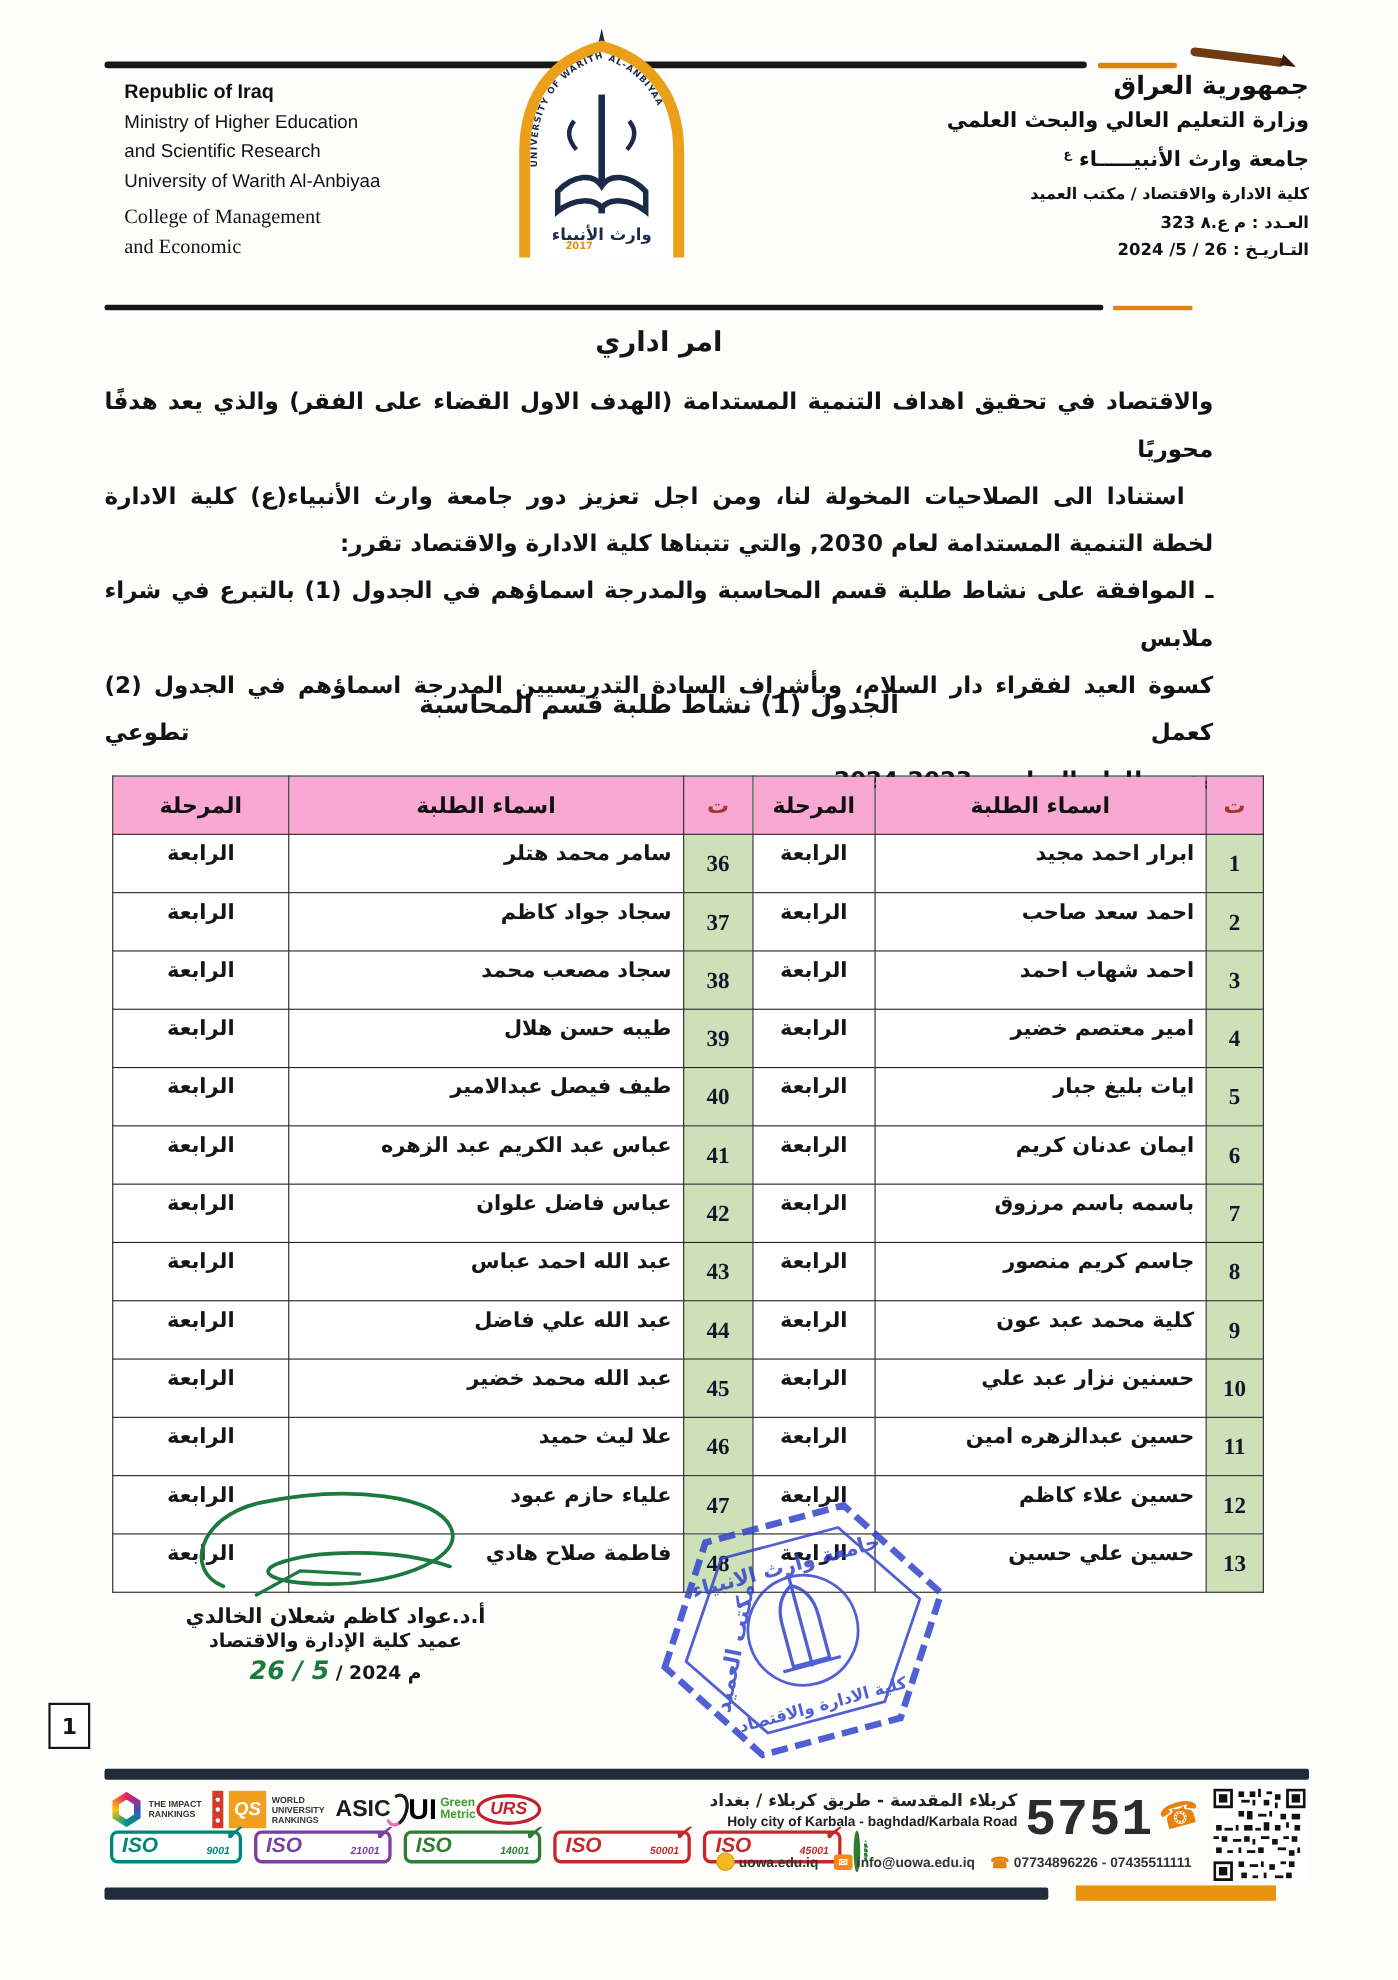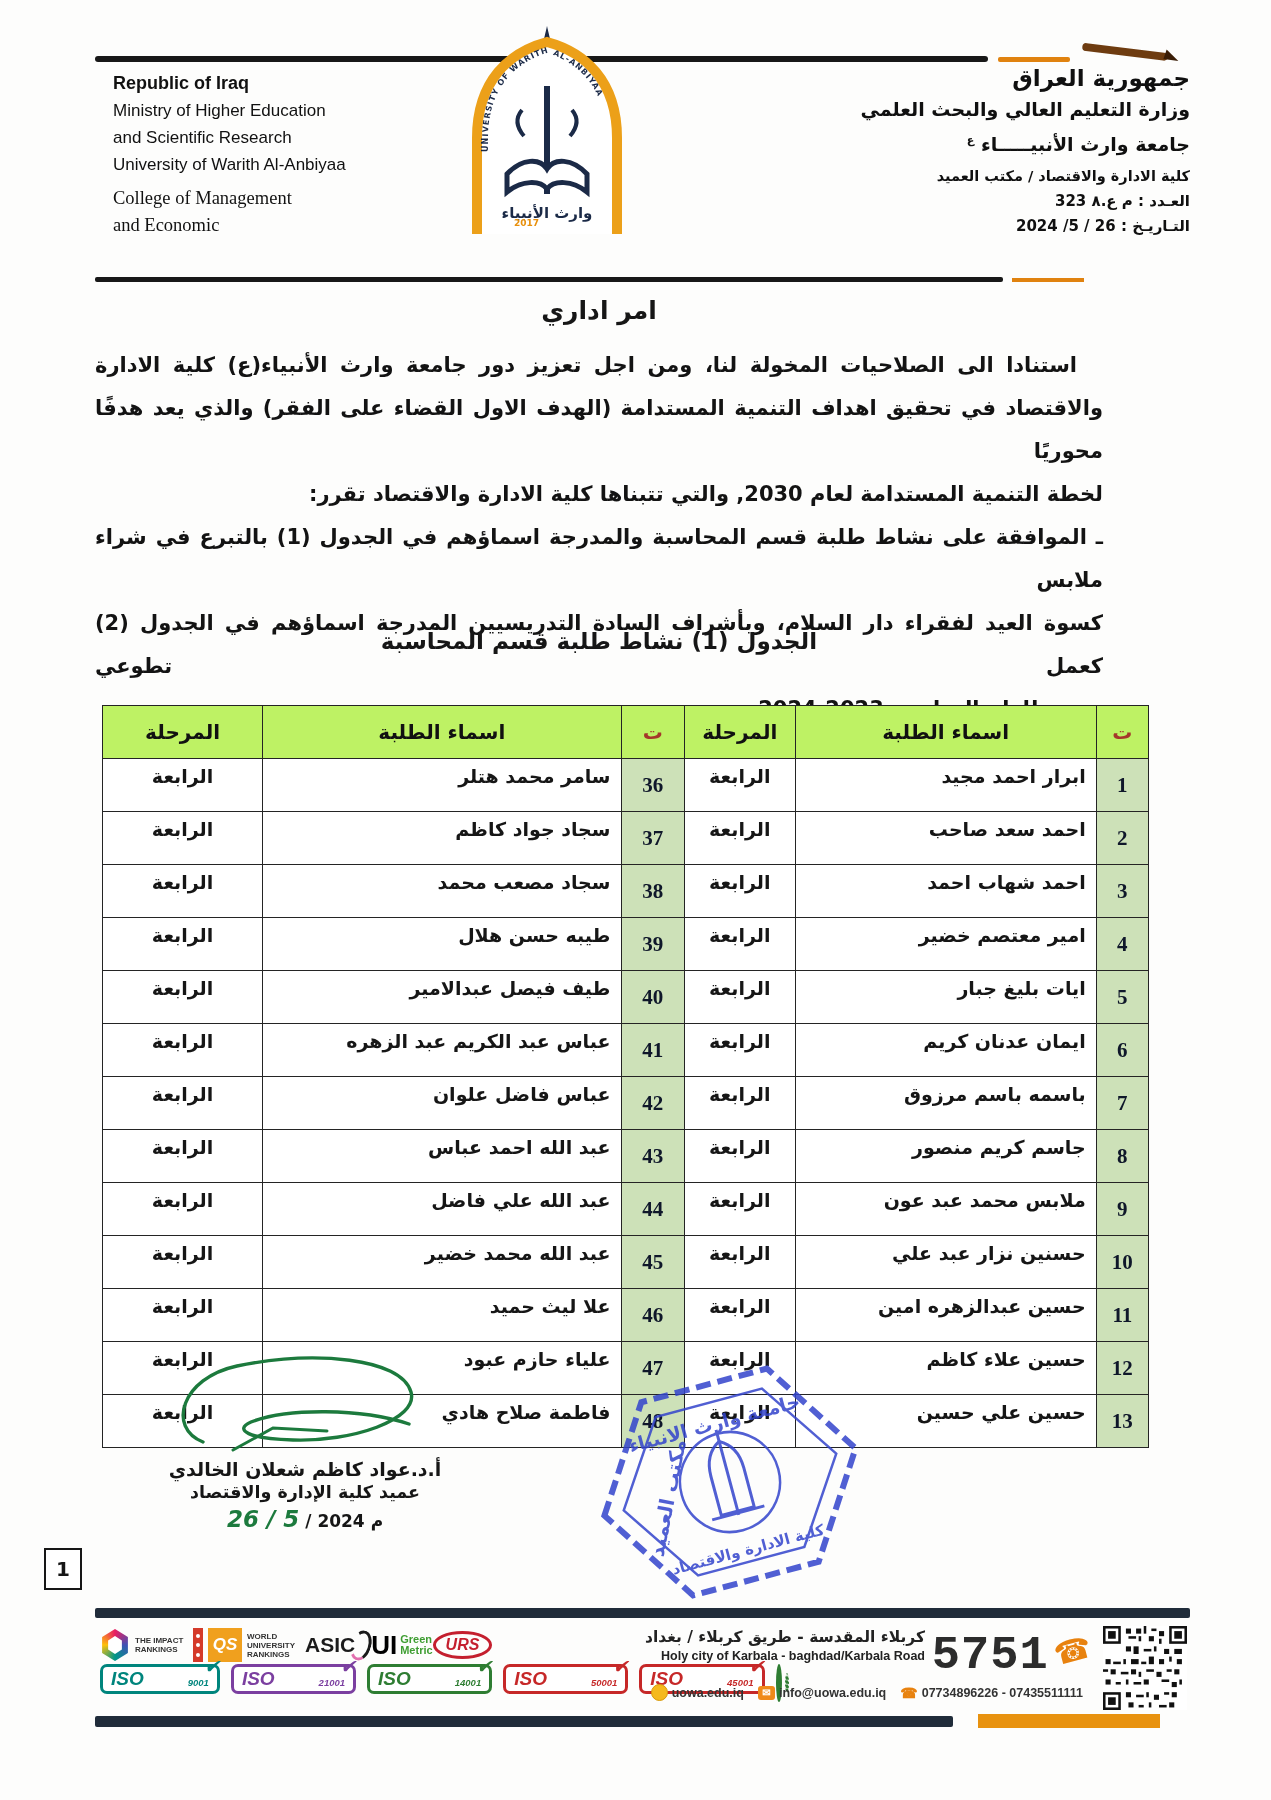--- a/index.html
+++ b/index.html
@@ -33,21 +33,21 @@
   .order-title{left:95px;top:296px;width:1008px;text-align:center;font-size:25px;font-weight:bold;}
   .order-body{left:95px;top:344px;width:1008px;direction:rtl;font-size:21px;font-weight:bold;color:#131313;}
   .order-body .ln{line-height:43px;text-align:right;white-space:nowrap;}
   .order-body .jl{text-align:justify;text-align-last:justify;white-space:normal;}
   .order-body .ind{padding-right:26px;}
 
   
   .tbl-title{left:95px;top:628px;width:1008px;text-align:center;font-size:23px;font-weight:bold;}
   .stu-table{left:102px;top:705px;border-collapse:collapse;table-layout:fixed;width:1047px;}
   .stu-table th,.stu-table td{border:1.8px solid #242424;overflow:hidden;}
-  .stu-table th{height:50px;background:#bef264;font-size:20px;font-weight:bold;color:#111;}
+  .stu-table th{height:50px;background:#f9a8d4;font-size:20px;font-weight:bold;color:#111;}
   .stu-table th.th-no{color:#a5372a;}
   .stu-table td{height:45px;background:#fff;}
   .stu-table td.cell-no{background:#cde1b8;color:#0f172a;text-align:center;
         font-family:"Liberation Serif",serif;font-size:21px;font-weight:bold;}
   .stu-table td.cell-name{font-size:19px;font-weight:bold;text-align:right;padding:0 10px 0 4px;vertical-align:top;padding-top:6px;}
   .stu-table td.cell-stage{font-size:19px;font-weight:bold;text-align:center;vertical-align:top;padding-top:6px;}
 
   
   .sig{left:140px;top:1352px;width:330px;text-align:center;}
   .sig-name{font-size:19px;font-weight:bold;margin-top:-6px;}
@@ -161,22 +161,22 @@
     <div class="a4">كلية الادارة والاقتصاد / مكتب العميد</div>
     <div class="a5">العـدد : م ع.٨ 323</div>
     <div class="a5">التـاريـخ : 26 / 5/ 2024</div>
   </div>
 
   <div class="abs bar-mid"></div>
   <div class="abs bar-mid-orange"></div>
 
   <div class="abs order-title">امر اداري</div>
   <div class="abs order-body">
+    <div class="ln jl">والاقتصاد في تحقيق اهداف التنمية المستدامة (الهدف الاول القضاء على الفقر) والذي يعد هدفًا محوريًا</div>
     <div class="ln jl ind">استنادا الى الصلاحيات المخولة لنا، ومن اجل تعزيز دور جامعة وارث الأنبياء(ع) كلية الادارة</div>
-    <div class="ln jl">والاقتصاد في تحقيق اهداف التنمية المستدامة (الهدف الاول القضاء على الفقر) والذي يعد هدفًا محوريًا</div>
     <div class="ln">لخطة التنمية المستدامة لعام 2030, والتي تتبناها كلية الادارة والاقتصاد تقرر:</div>
     <div class="ln jl">ـ الموافقة على نشاط طلبة قسم المحاسبة والمدرجة اسماؤهم في الجدول (1) بالتبرع في شراء ملابس</div>
     <div class="ln jl">كسوة العيد لفقراء دار السلام، وبأشراف السادة التدريسيين المدرجة اسماؤهم في الجدول (2) كعمل تطوعي</div>
     <div class="ln">متميز للعام الدراسي 2023-2024.</div>
   </div>
 
   <div class="abs tbl-title">الجدول (1) نشاط طلبة قسم المحاسبة</div>
   <table class="abs stu-table" dir="rtl">
     <colgroup>
       <col style="width:52px">
@@ -256,21 +256,21 @@
         <tr>
           <td class="cell-no">8</td>
           <td class="cell-name">جاسم كريم منصور</td>
           <td class="cell-stage">الرابعة</td>
           <td class="cell-no">43</td>
           <td class="cell-name">عبد الله احمد عباس</td>
           <td class="cell-stage">الرابعة</td>
         </tr>
         <tr>
           <td class="cell-no">9</td>
-          <td class="cell-name">ملابس محمد عبد عون</td>
+          <td class="cell-name">كلية محمد عبد عون</td>
           <td class="cell-stage">الرابعة</td>
           <td class="cell-no">44</td>
           <td class="cell-name">عبد الله علي فاضل</td>
           <td class="cell-stage">الرابعة</td>
         </tr>
         <tr>
           <td class="cell-no">10</td>
           <td class="cell-name">حسنين نزار عبد علي</td>
           <td class="cell-stage">الرابعة</td>
           <td class="cell-no">45</td>

